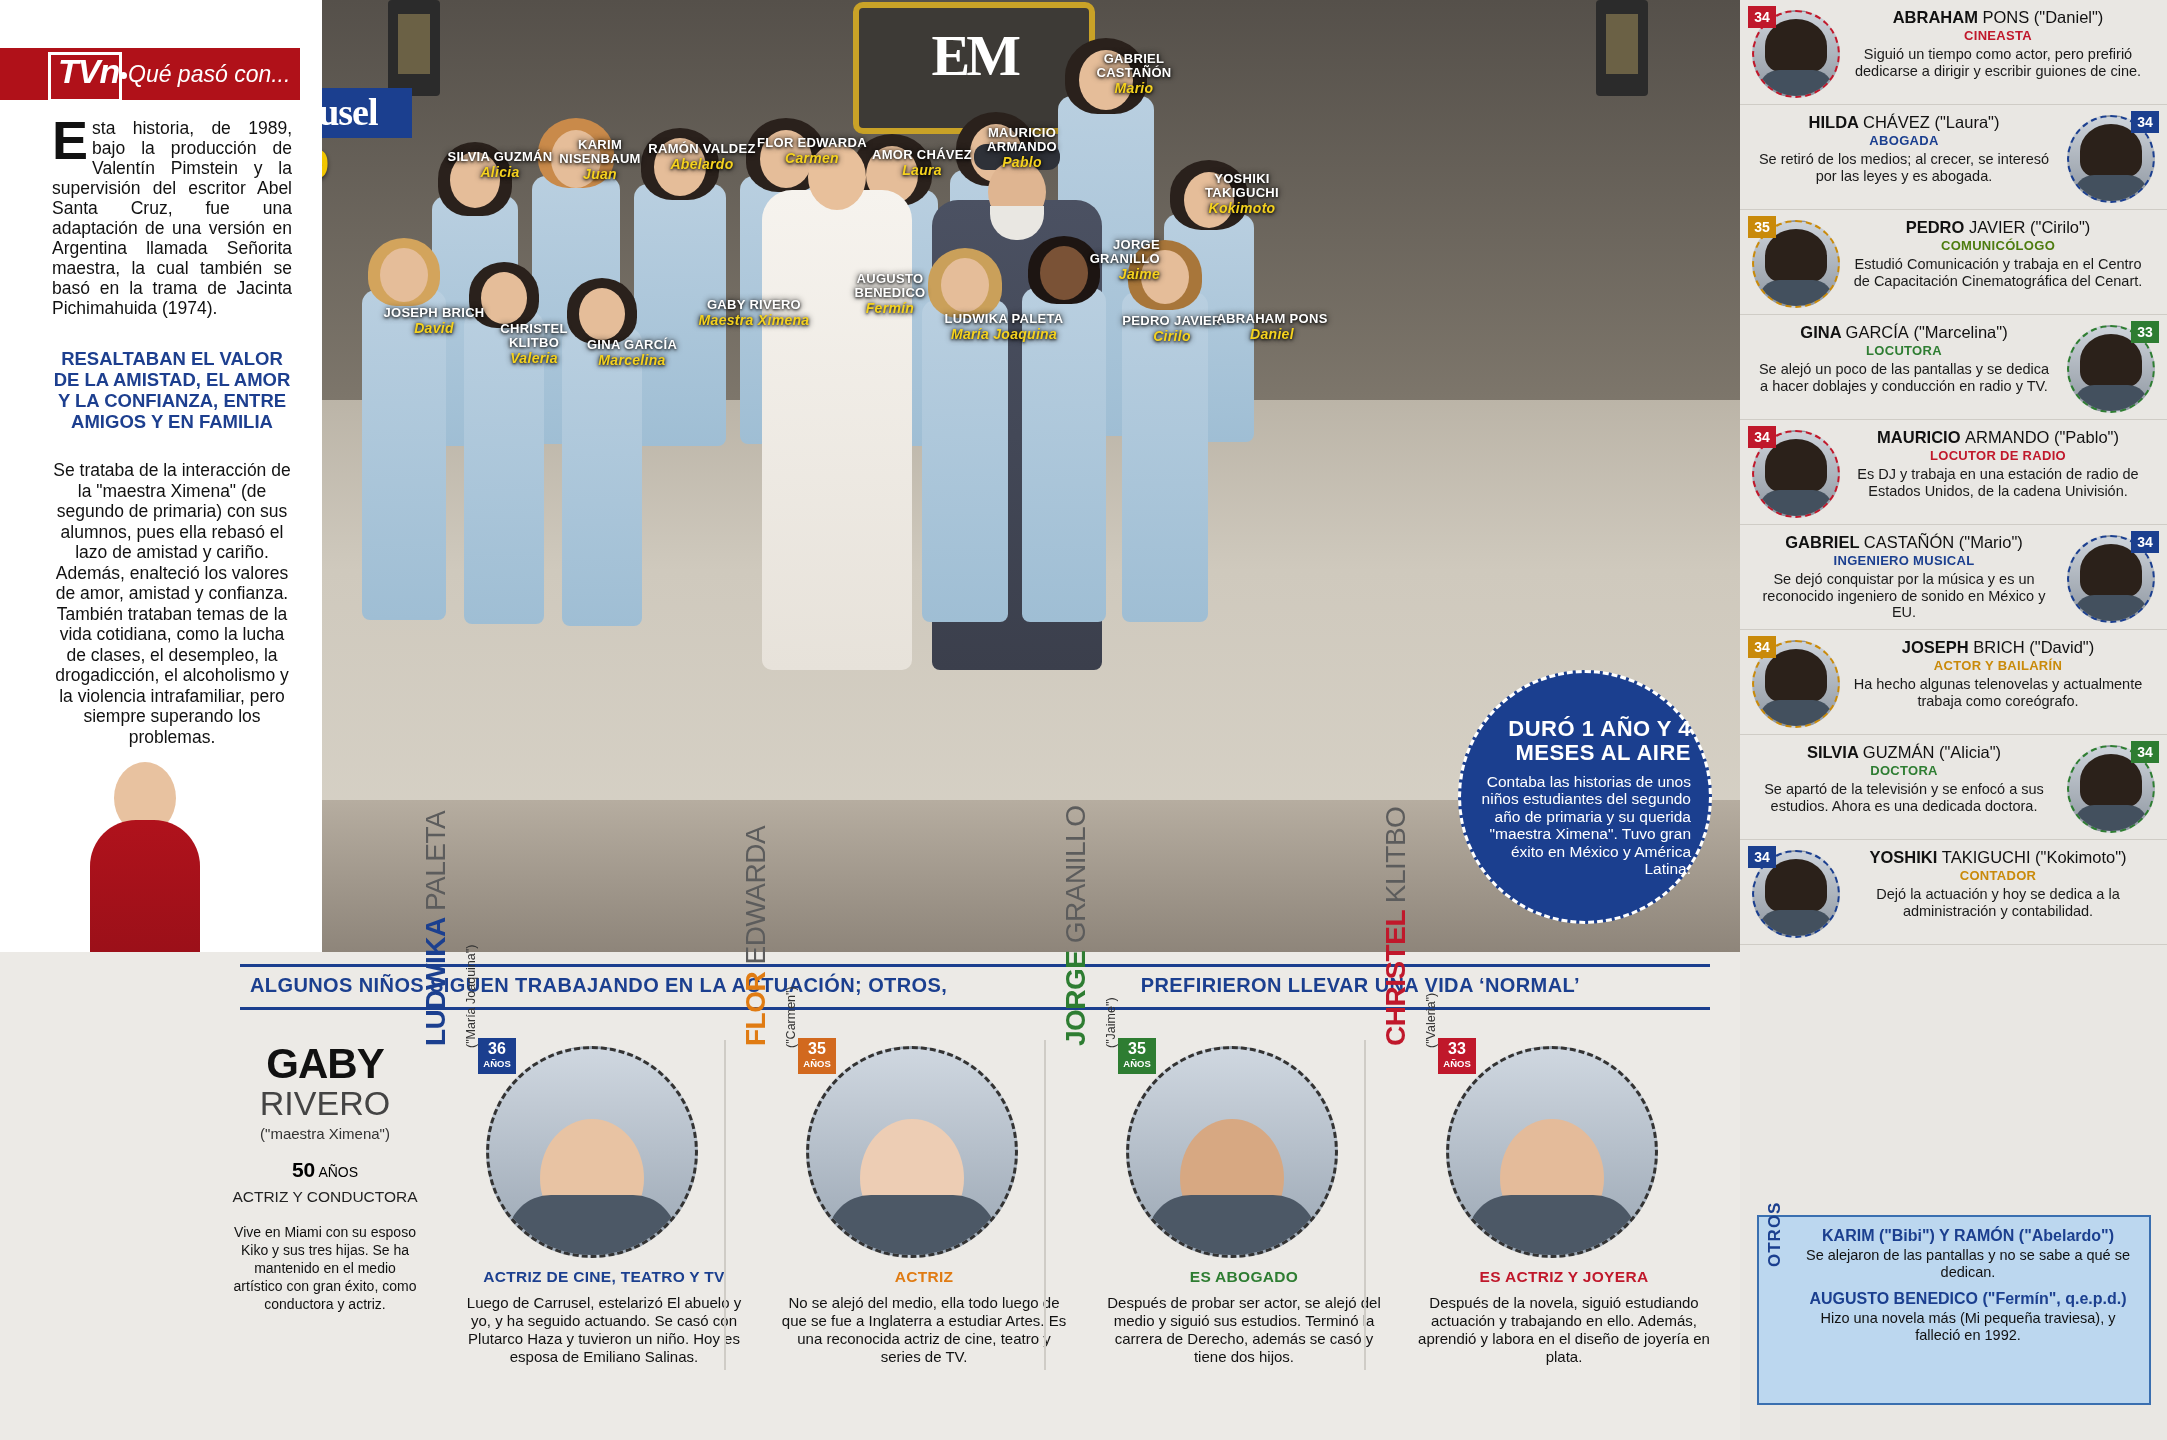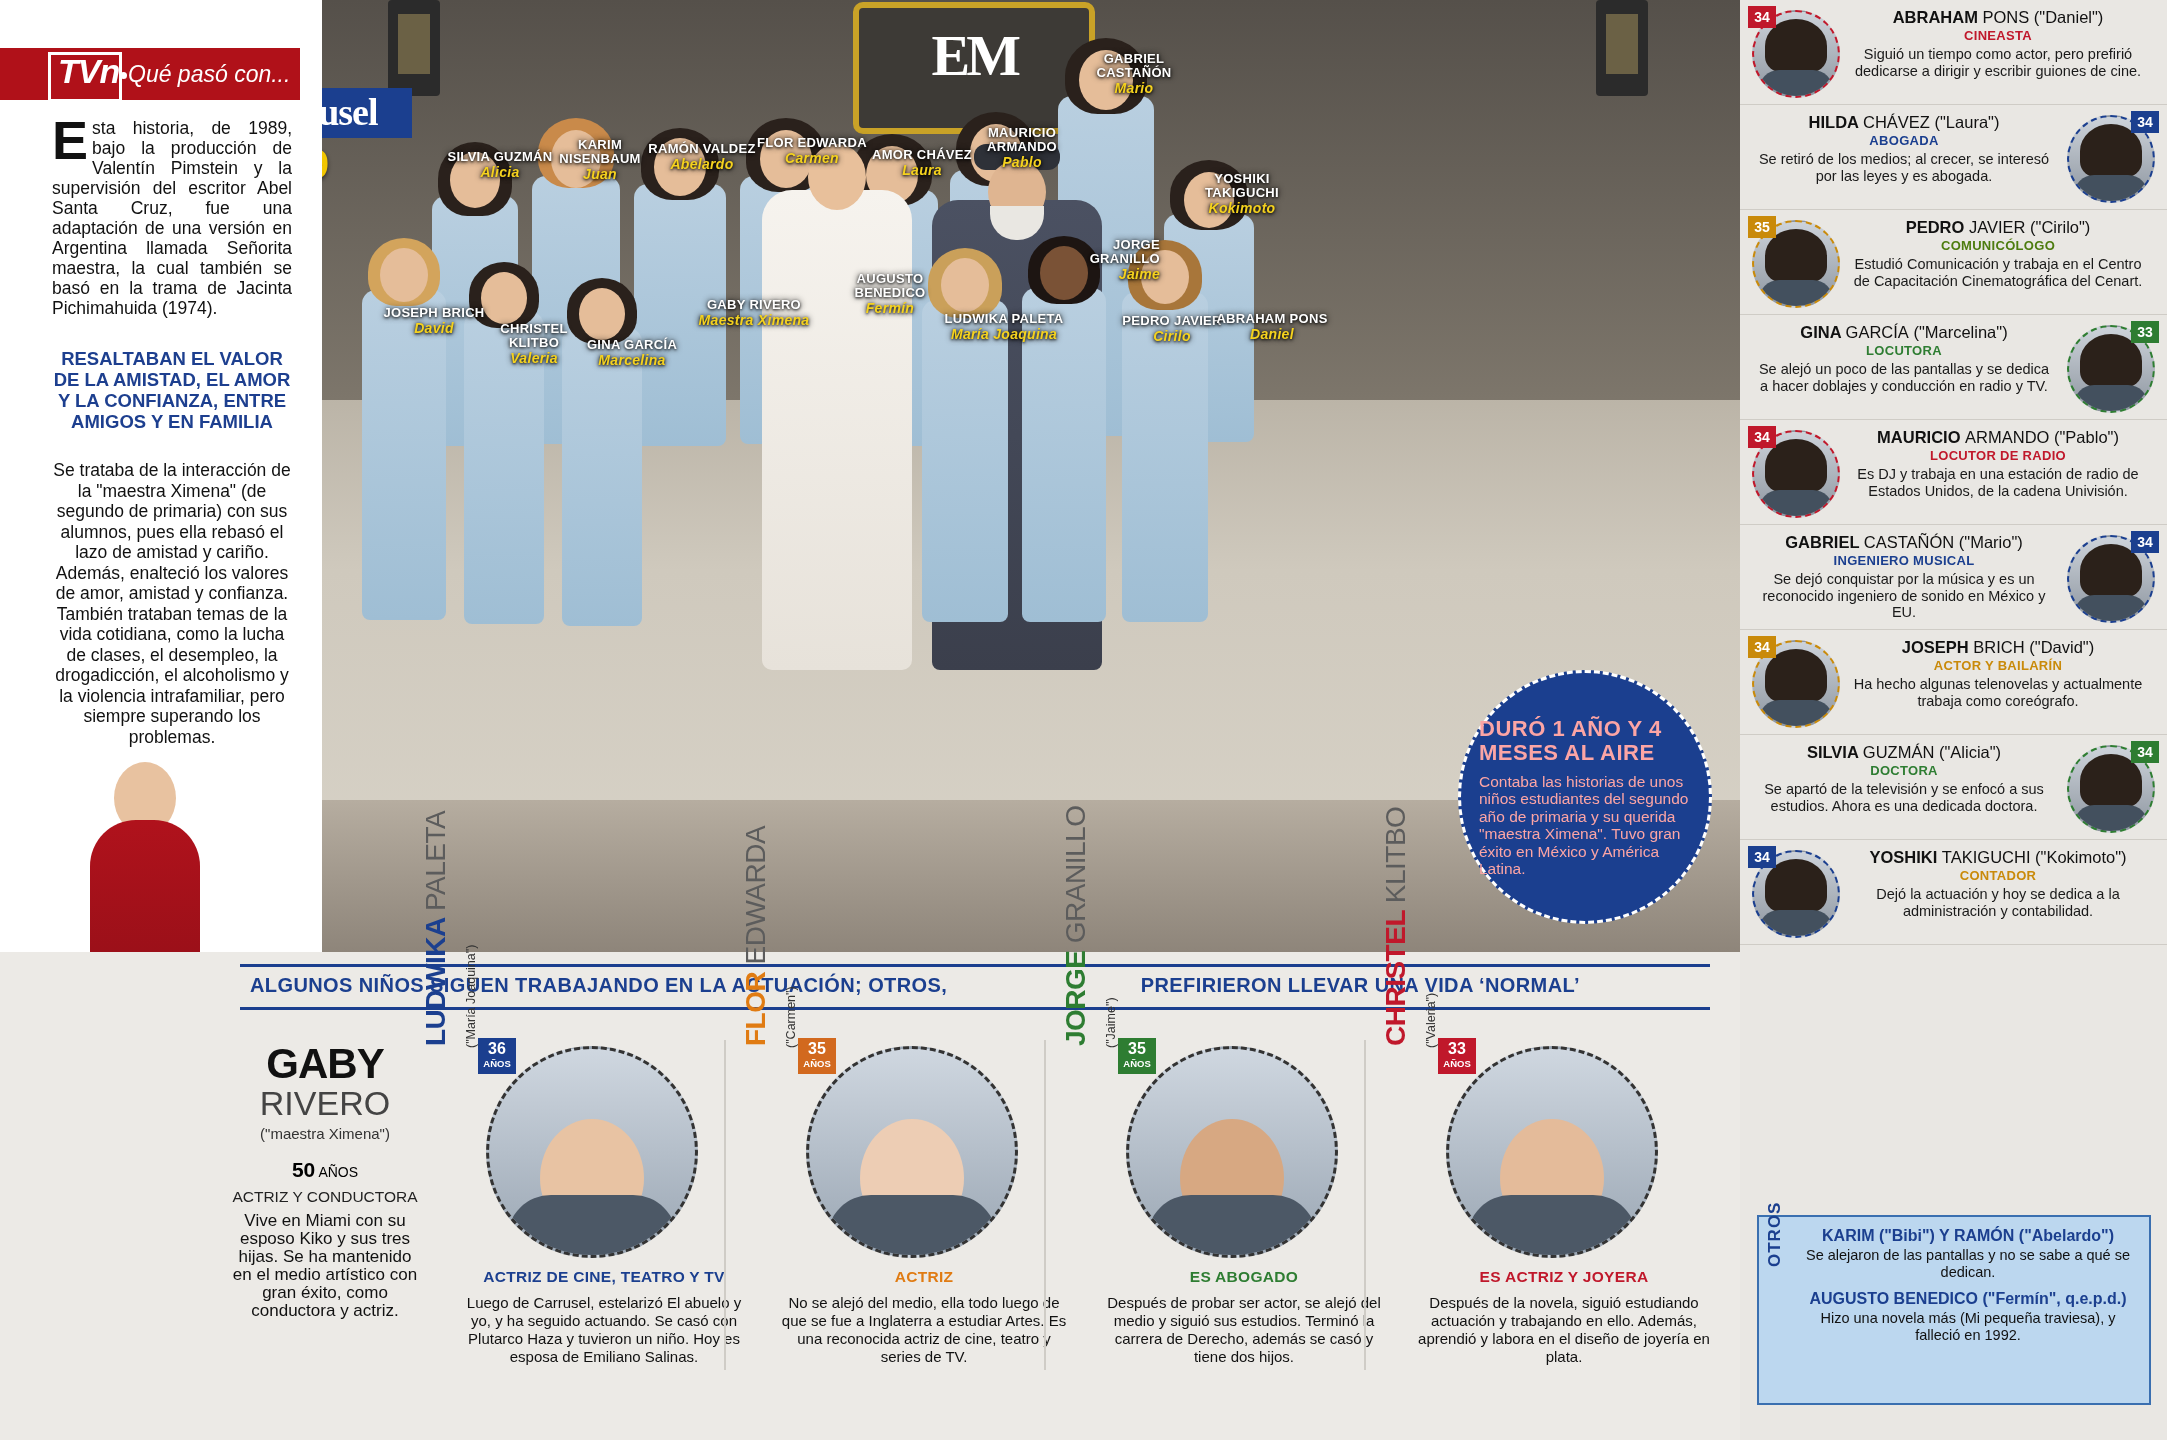--- a/index.html
+++ b/index.html
@@ -61,21 +61,21 @@
 
   .label{position:absolute;text-align:center;color:#fff;font-weight:bold;line-height:14px;
     text-shadow:0 1px 3px rgba(0,0,0,.95),0 0 6px rgba(0,0,0,.9);font-size:13px;letter-spacing:.3px;}
   .label .role{display:block;color:#f5d21e;font-style:italic;font-weight:bold;font-size:14px;margin-top:1px;}
 
   .carrusel-badge{position:absolute;left:-96px;top:88px;width:180px;}
   .carrusel-badge .bar{background:#1b3f8f;color:#fff;font-size:38px;font-weight:bold;padding:2px 10px 4px;font-family:"Liberation Serif",serif;letter-spacing:-1px;}
   .carrusel-badge .yr{margin-top:4px;color:#f2c600;font-size:40px;font-weight:bold;padding-left:8px;text-shadow:0 2px 4px rgba(0,0,0,.6);}
 
   .duro{position:absolute;right:28px;bottom:28px;width:254px;height:254px;border-radius:50%;
-    background:#1b3f8f;border:3px dashed #ffffff;color:#fca5a5;text-align:left;
+    background:#1b3f8f;border:3px dashed #ffffff;color:#ffffff;text-align:right;
     display:flex;flex-direction:column;align-items:center;justify-content:center;padding:18px;box-sizing:border-box;}
   .duro .big{font-size:22px;font-weight:bold;line-height:24px;letter-spacing:.5px;}
   .duro .small{font-size:15.5px;line-height:17.5px;margin-top:8px;}
 
   
   .right-col{position:absolute;left:1740px;top:0;width:427px;height:1440px;background:#e9e7e3;}
   .rcard{position:relative;height:105px;border-bottom:1px solid #cfccc6;padding:8px 10px;box-sizing:border-box;}
   .rcard .ph{position:absolute;width:84px;height:84px;border-radius:50%;top:10px;overflow:hidden;}
   .rcard.left .ph{left:12px;}
   .rcard.right .ph{right:12px;}
@@ -102,21 +102,21 @@
   .band-title .t1{left:10px;}
   .band-title .t2{right:130px;}
 
   .gaby-block{position:absolute;left:230px;top:88px;width:190px;text-align:center;}
   .gaby-block .n1{font-size:42px;font-weight:bold;color:#111;letter-spacing:-1px;}
   .gaby-block .n2{font-size:34px;color:#444;margin-top:-4px;}
   .gaby-block .q{font-size:15px;color:#333;margin-top:2px;}
   .gaby-block .age{font-size:21px;font-weight:bold;margin-top:16px;}
   .gaby-block .age small{font-size:14px;font-weight:normal;}
   .gaby-block .prof{font-size:15.5px;color:#222;margin-top:6px;line-height:18px;}
-  .gaby-block .desc{font-size:17px;line-height:18px;margin-top:6px;color:#111;}
+  .gaby-block .desc{font-size:14px;line-height:18px;margin-top:17px;color:#111;}
 
   .pcard{position:absolute;top:80px;width:330px;}
   .pcard .vname{position:absolute;left:0;top:14px;width:40px;font-size:28px;font-weight:bold;
      transform:rotate(-90deg);transform-origin:left top;white-space:nowrap;letter-spacing:-.5px;}
   .pcard .vname .sur{font-weight:normal;color:#5c5c5c;}
   .pcard .vrole{position:absolute;left:44px;top:16px;font-size:12.5px;transform:rotate(-90deg);
      transform-origin:left top;white-space:nowrap;color:#333;}
   .pcard .circ{position:absolute;left:66px;top:14px;width:206px;height:206px;border-radius:50%;overflow:hidden;border:3px dashed #333;}
   .pcard .age{position:absolute;left:58px;top:6px;width:38px;height:36px;color:#fff;font-size:16px;font-weight:bold;text-align:center;line-height:15px;padding-top:3px;box-sizing:border-box;z-index:4;}
   .pcard .age small{display:block;font-size:9.5px;font-weight:bold;}

